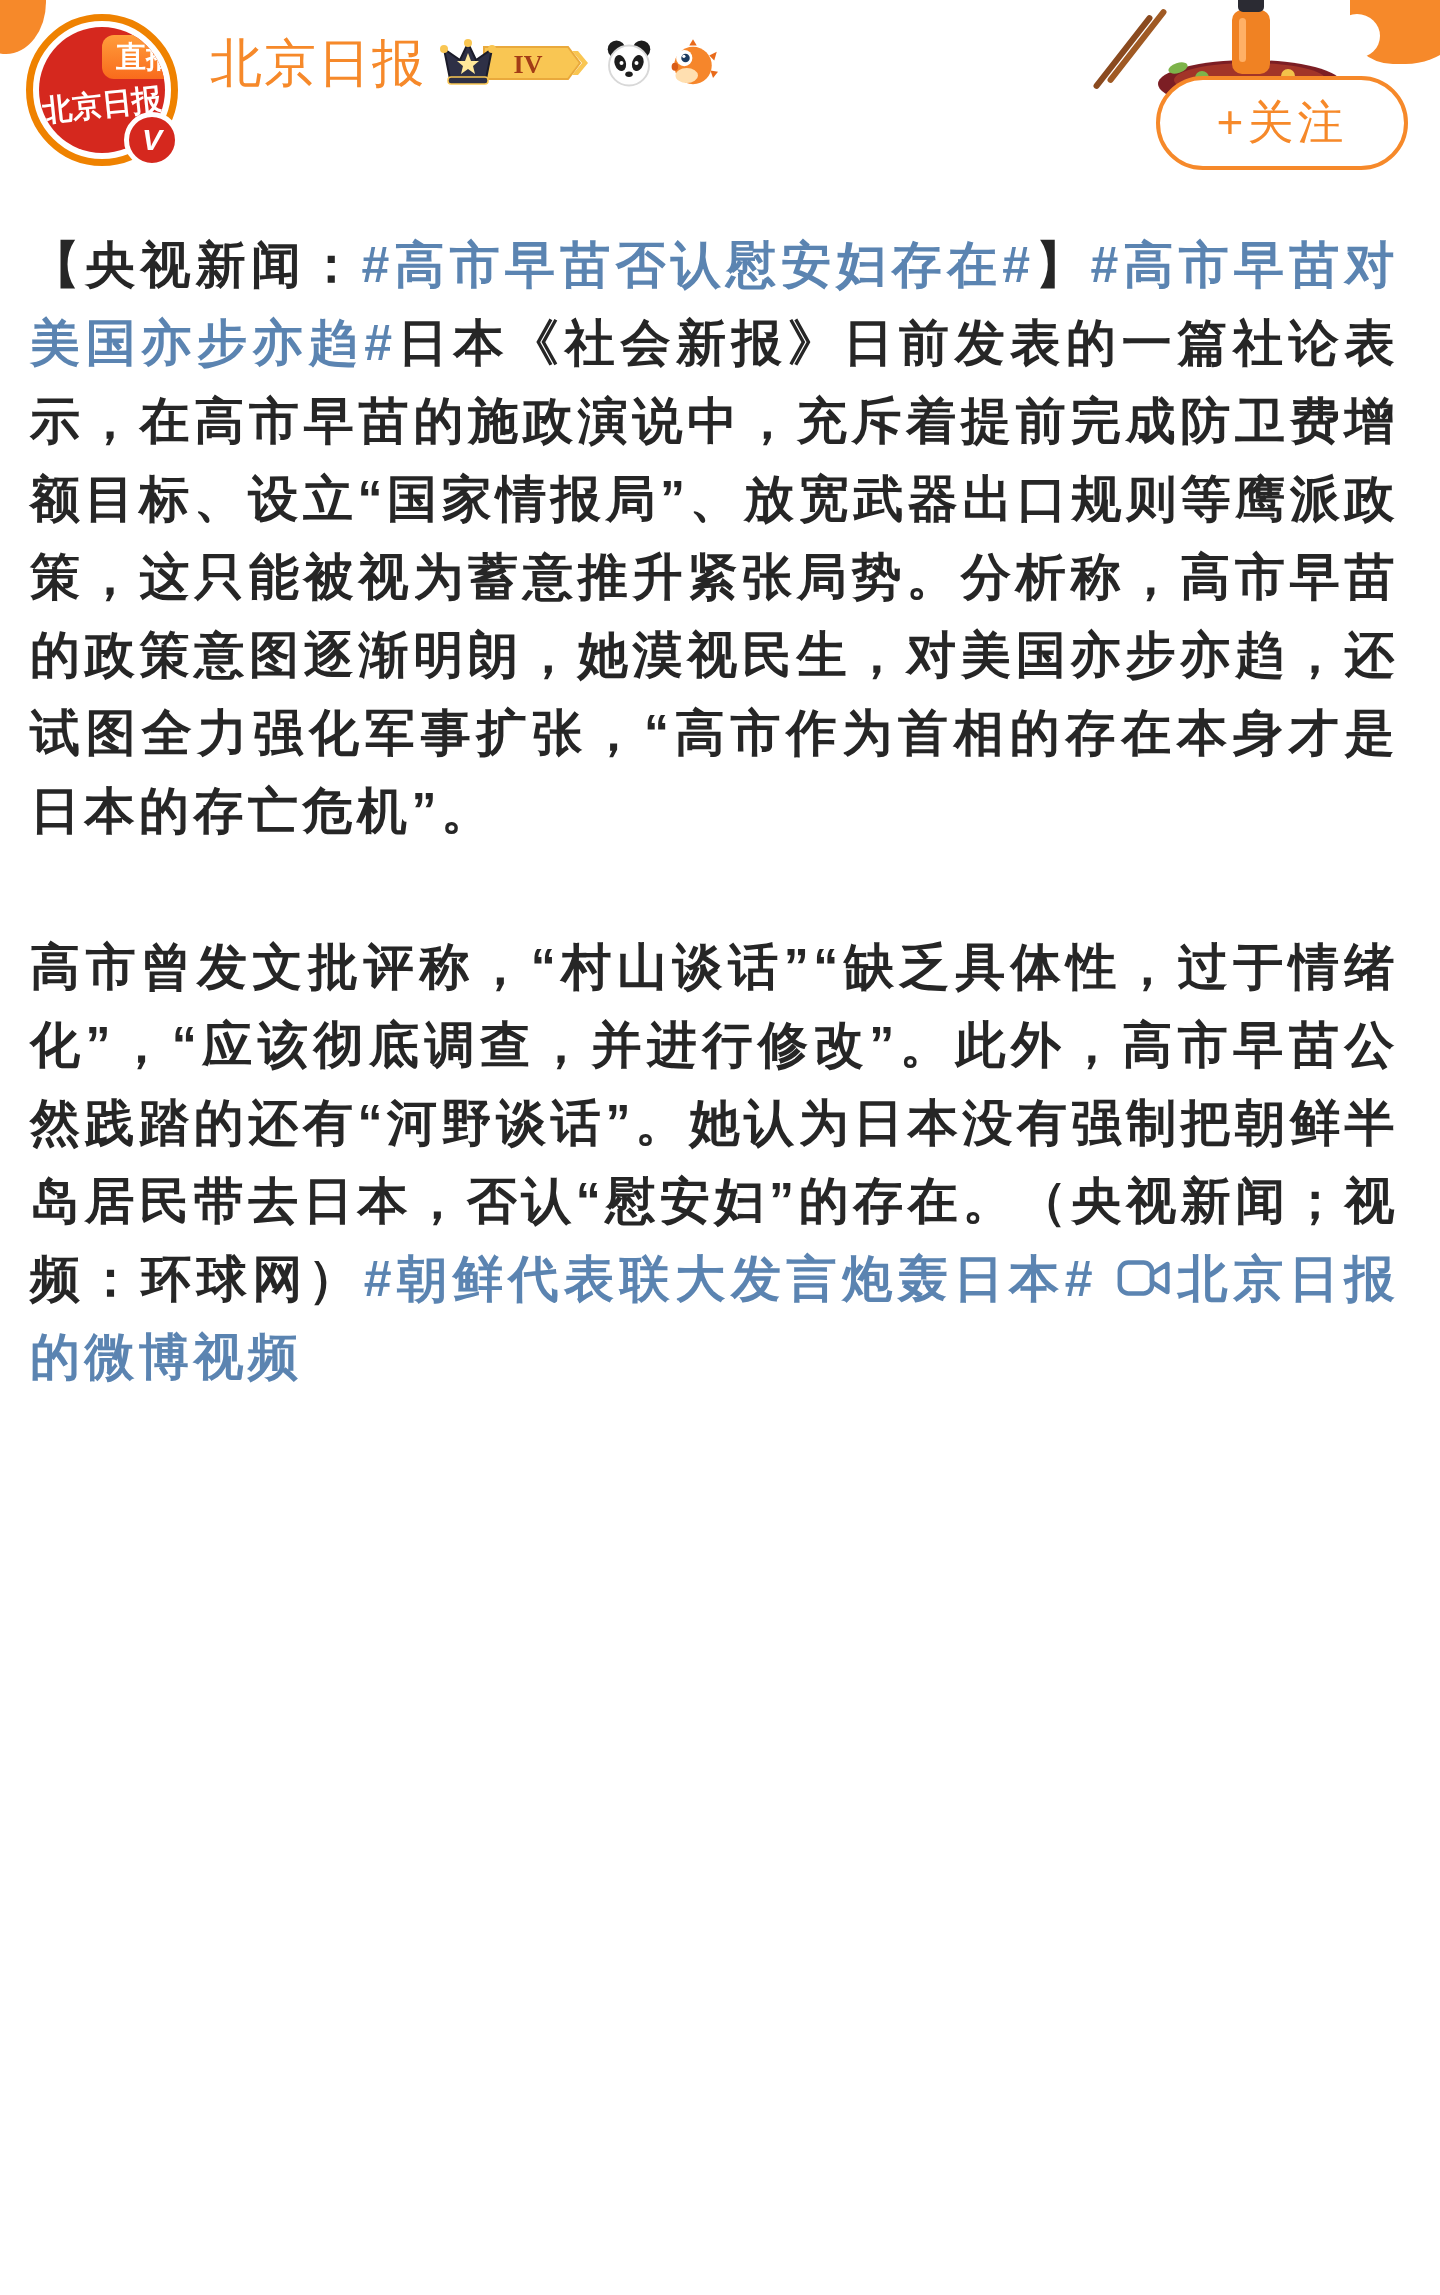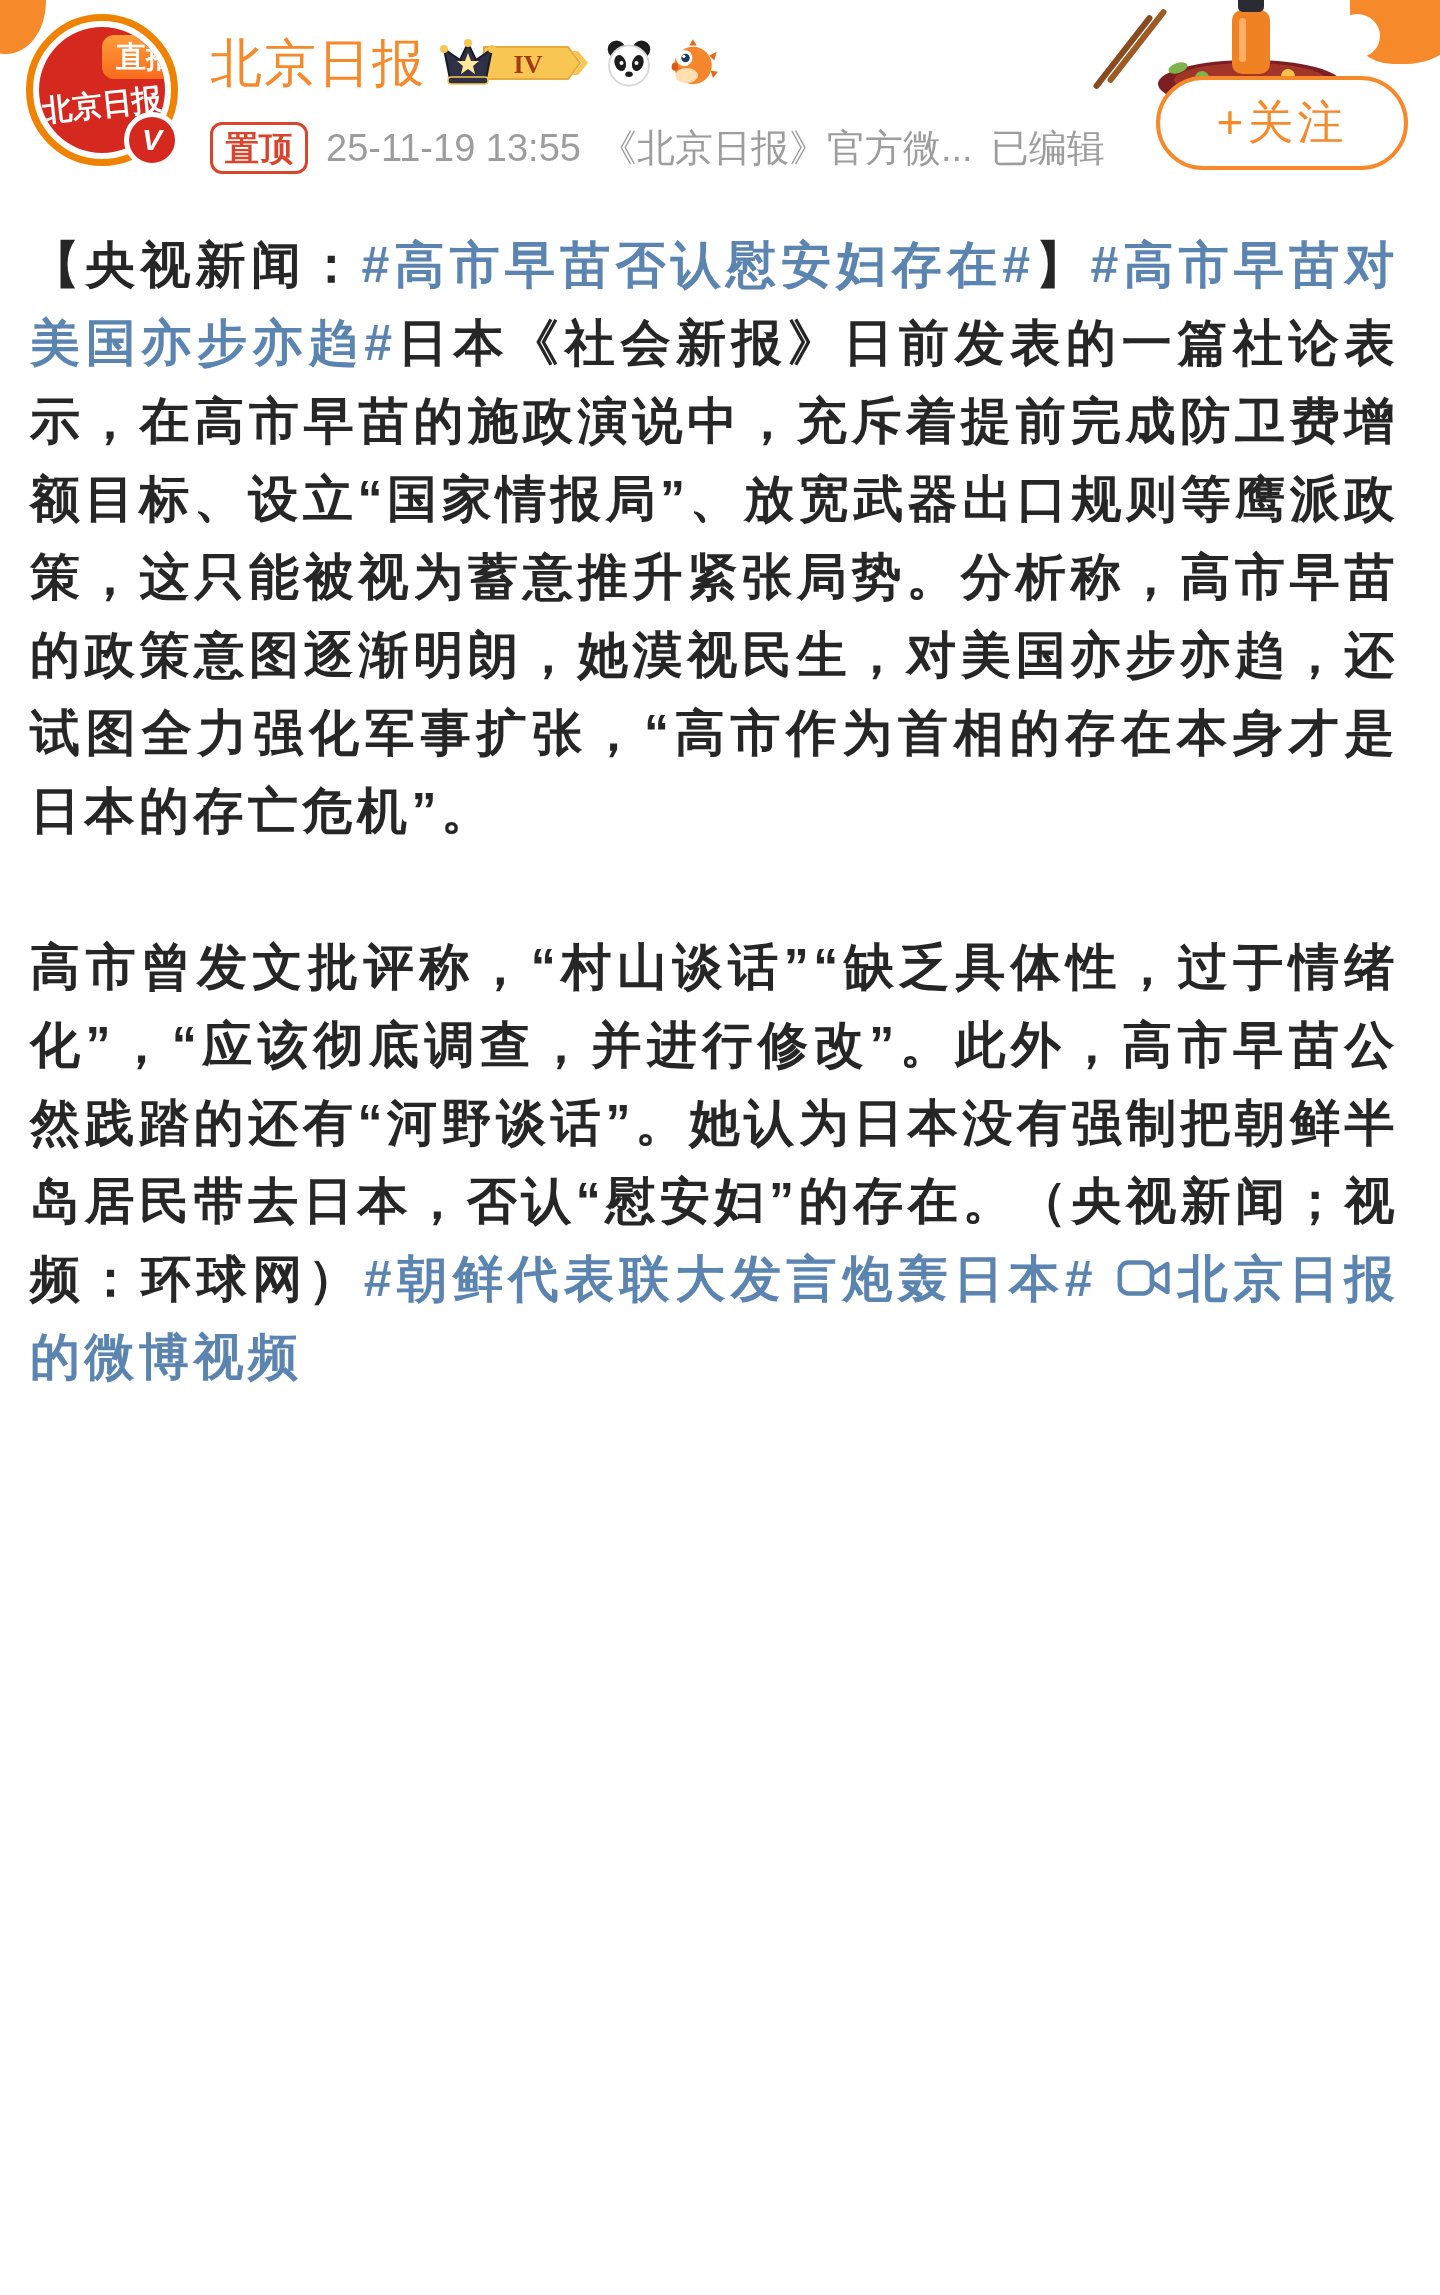--- a/index.html
+++ b/index.html
@@ -144,26 +144,20 @@
             <circle cx="20" cy="22" r="15" fill="#f6862b"></circle>
             <ellipse cx="15" cy="30" rx="9" ry="6" fill="#ffdfb0"></ellipse>
             <circle cx="13" cy="16" r="6.5" fill="#fff"></circle>
             <circle cx="14" cy="16" r="3.4" fill="#1c3a5e"></circle>
             <circle cx="12.7" cy="14.6" r="1.3" fill="#fff"></circle>
             <ellipse cx="5.5" cy="23" rx="2.6" ry="3.2" fill="#d95c16"></ellipse>
           </svg>
         </span>
       </div>
 
-      <div class="meta-row">
-        <span class="pin-badge">置顶</span>
-        <span class="timestamp">25-11-19 13:55</span>
-        <span class="source">《北京日报》官方微...</span>
-        <span class="edited">已编辑</span>
-      </div>
     </div>
 
     <div class="deco-hotpot">
       <svg width="300" height="112" viewBox="0 0 300 112" aria-hidden="true">
         <rect x="38" y="18" width="6" height="92" rx="3" fill="#8a4a1f" transform="rotate(38 41 64)"></rect>
         <rect x="52" y="12" width="6" height="92" rx="3" fill="#a05a24" transform="rotate(38 55 58)"></rect>
         <ellipse cx="168" cy="96" rx="92" ry="24" fill="#7c1e24"></ellipse>
         <ellipse cx="168" cy="92" rx="76" ry="17" fill="#a23428"></ellipse>
         <circle cx="120" cy="90" r="7" fill="#7db34a"></circle>
         <circle cx="206" cy="88" r="7" fill="#f3c24a"></circle>

